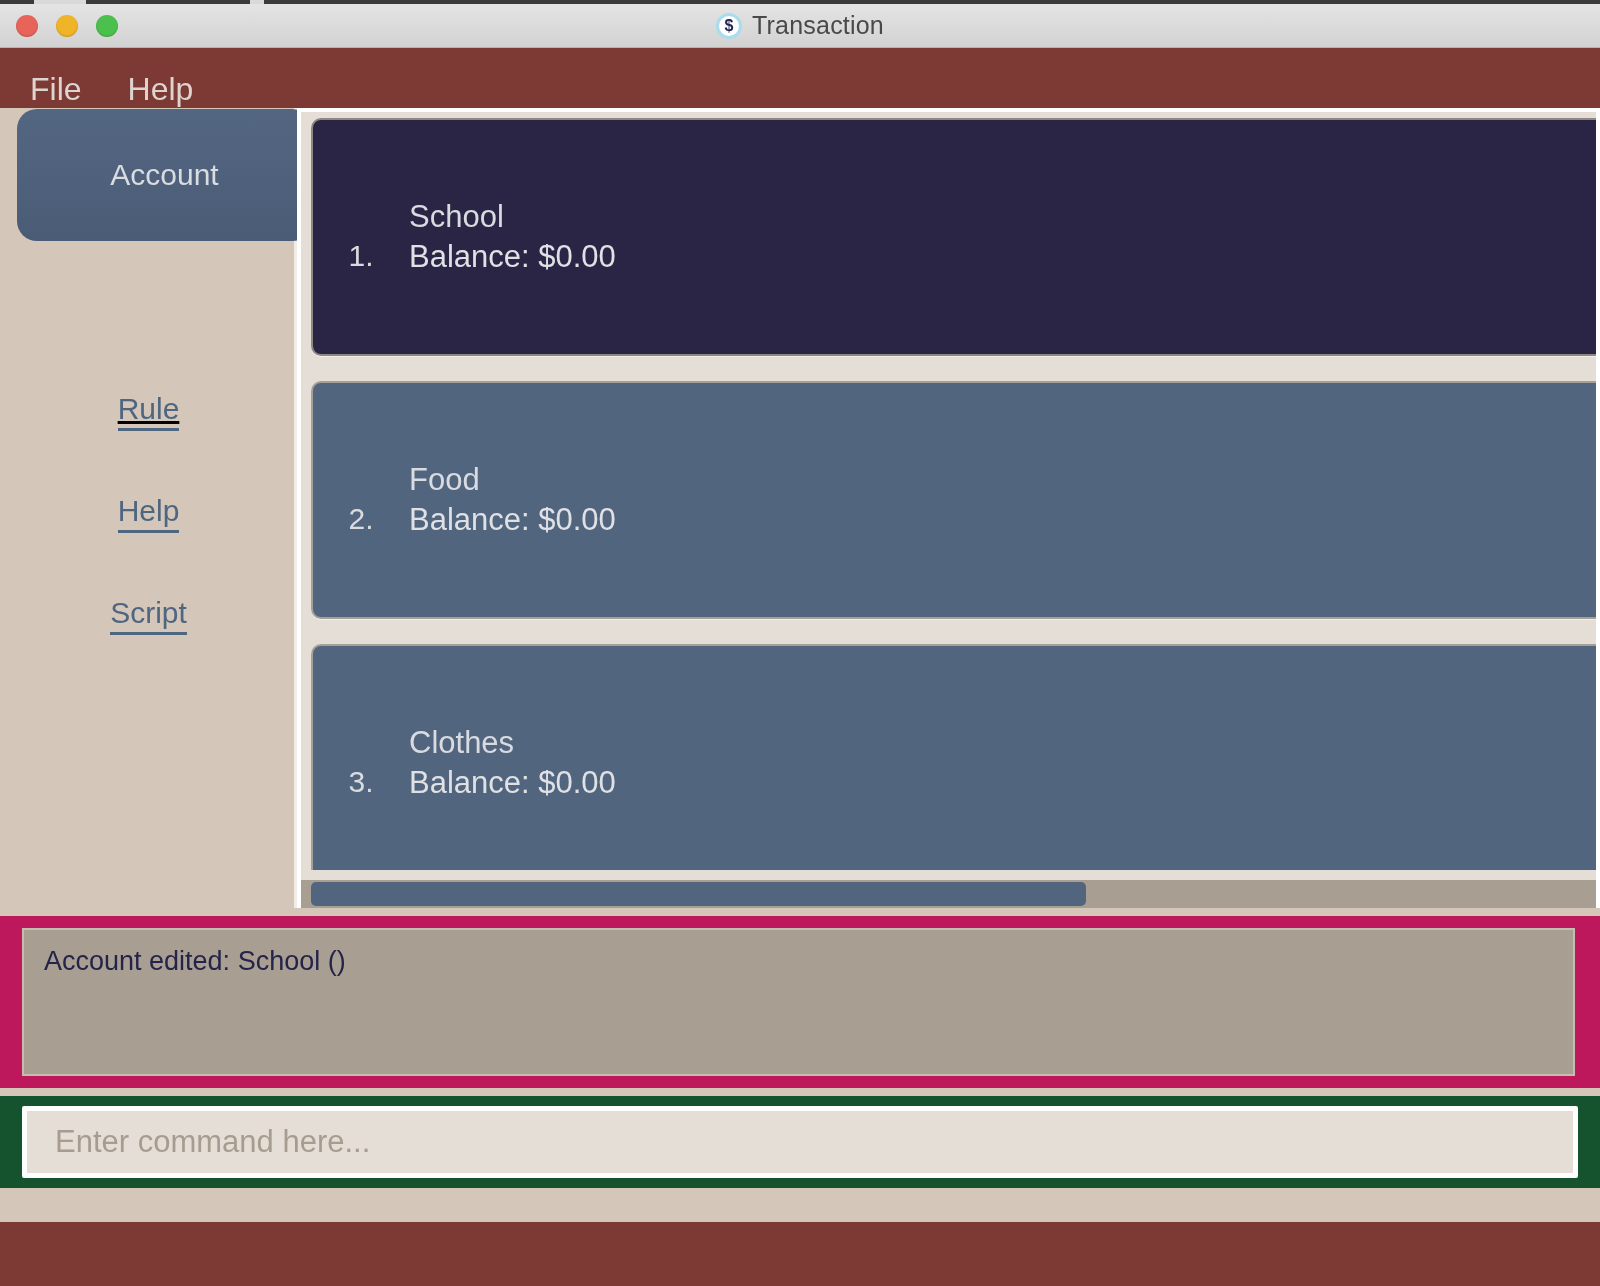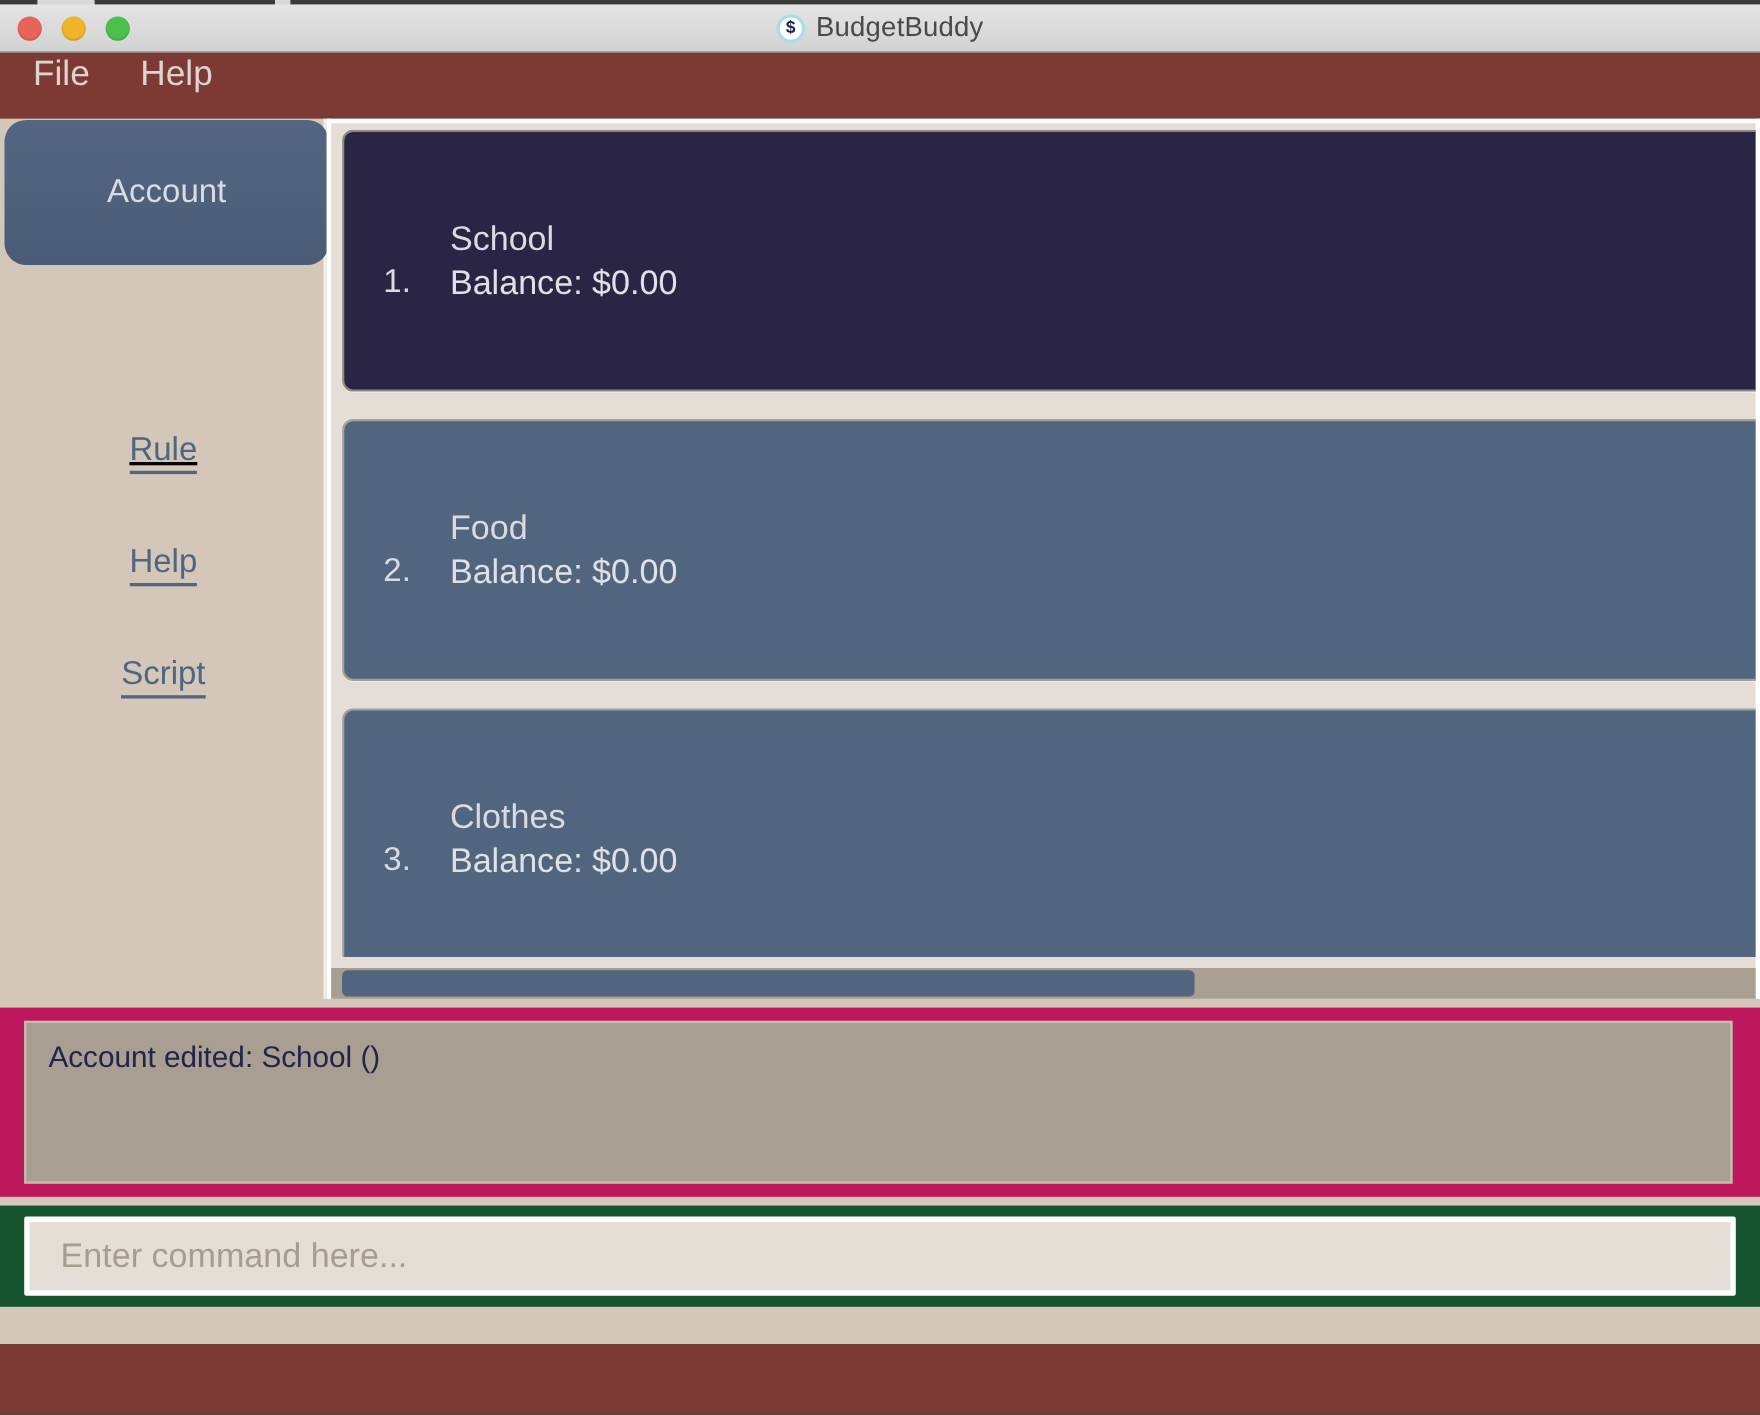--- a/index.html
+++ b/index.html
@@ -87,21 +87,21 @@
   }
 
   
   .menubar {
     position: absolute;
     top: 48px; left: 0;
     width: 1600px;
     height: 60px;
     background: #7d3a35;
     display: flex;
-    align-items: flex-start;
+    align-items: flex-end;
     padding-left: 30px;
     gap: 46px;
   }
   .menu-item {
     font-size: 32px;
     color: #ddd4d0;
     cursor: default;
   }
 
   
@@ -117,21 +117,21 @@
   .sidebar {
     position: absolute;
     top: 0; left: 0;
     width: 297px;
     height: 800px;
     background: #d4c7ba;
     border-right: 3px solid #f2ece6;
   }
   .nav-button {
     position: absolute;
-    top: 1px; left: 4px;
+    top: 1px; left: 17px;
     width: 295px;
     height: 132px;
     border-radius: 20px;
     background: linear-gradient(to bottom, #55688199 0%, #526480 18%, #4a5c75 100%);
     background-color: #50637e;
     display: flex;
     align-items: center;
     justify-content: center;
     cursor: pointer;
   }
@@ -288,21 +288,21 @@
   </div>
 
   <div class="titlebar">
     <div class="traffic">
       <div class="light red"></div>
       <div class="light yellow"></div>
       <div class="light green"></div>
     </div>
     <div class="title-center">
       <div class="app-icon">$</div>
-      <div class="title-text">BudgetBuddy</div>
+      <div class="title-text">Transaction</div>
     </div>
   </div>
 
   <div class="menubar">
     <div class="menu-item">File</div>
     <div class="menu-item">Help</div>
   </div>
 
   <div class="body-area">
 

